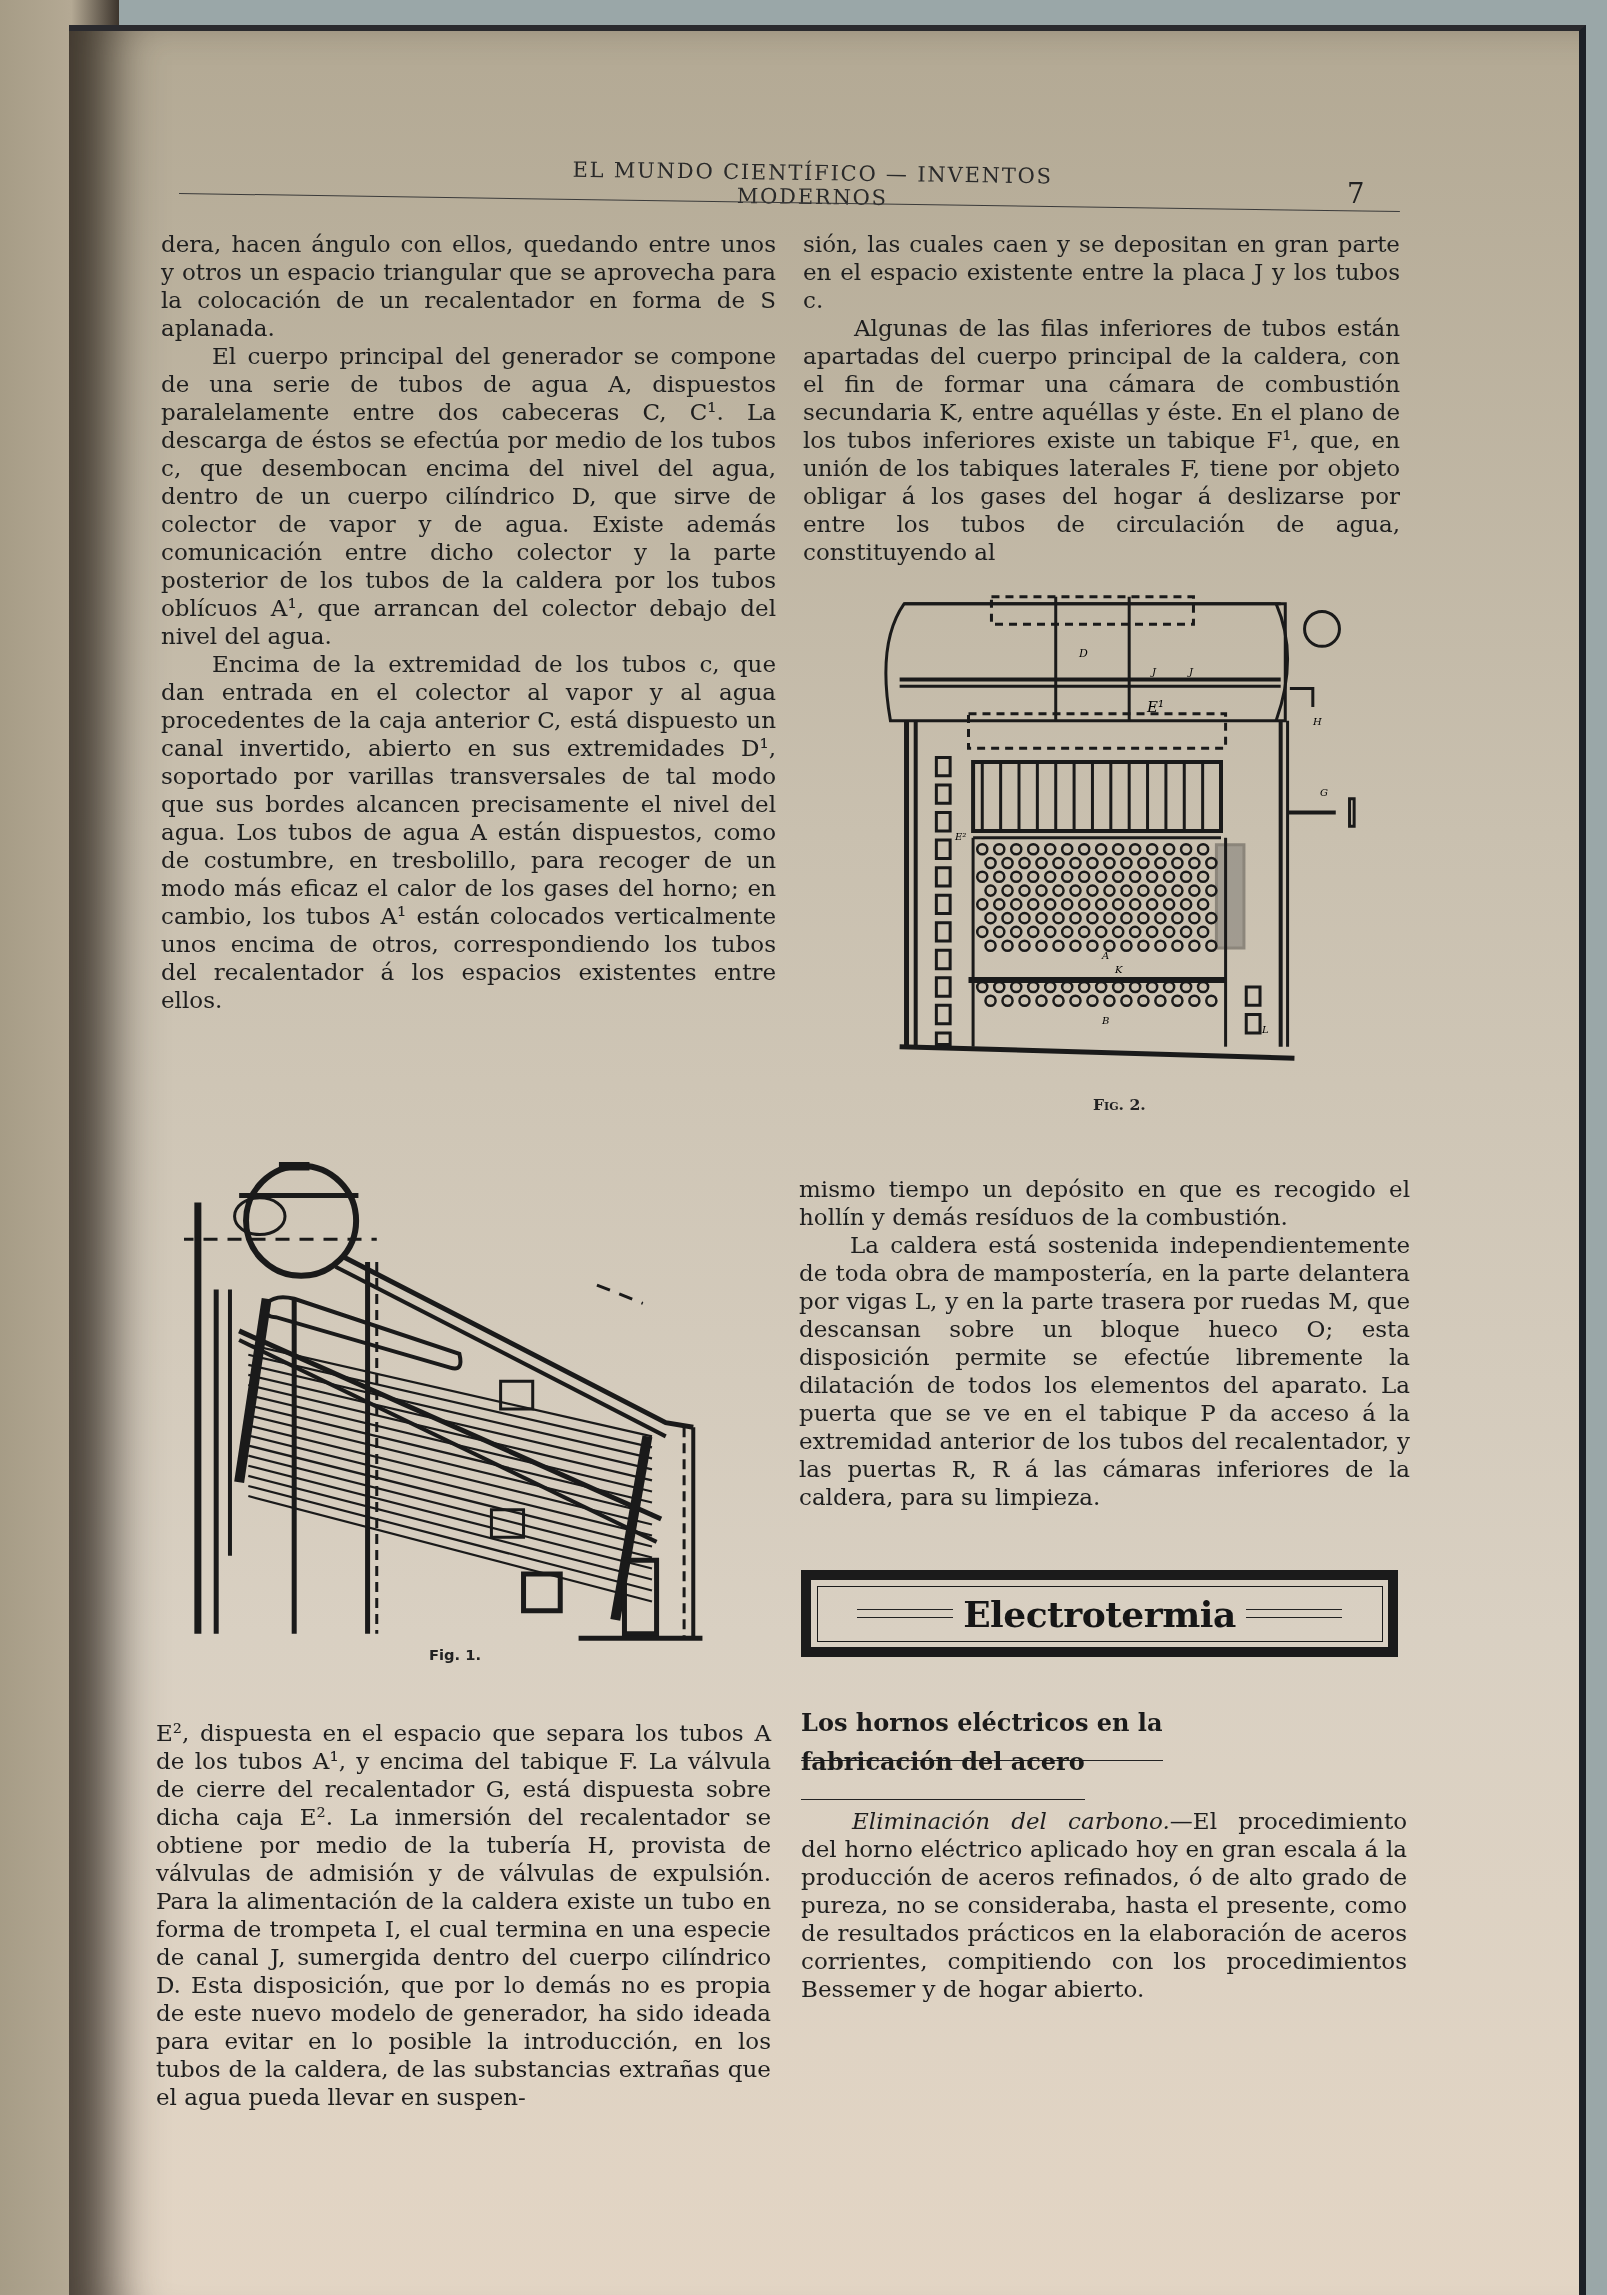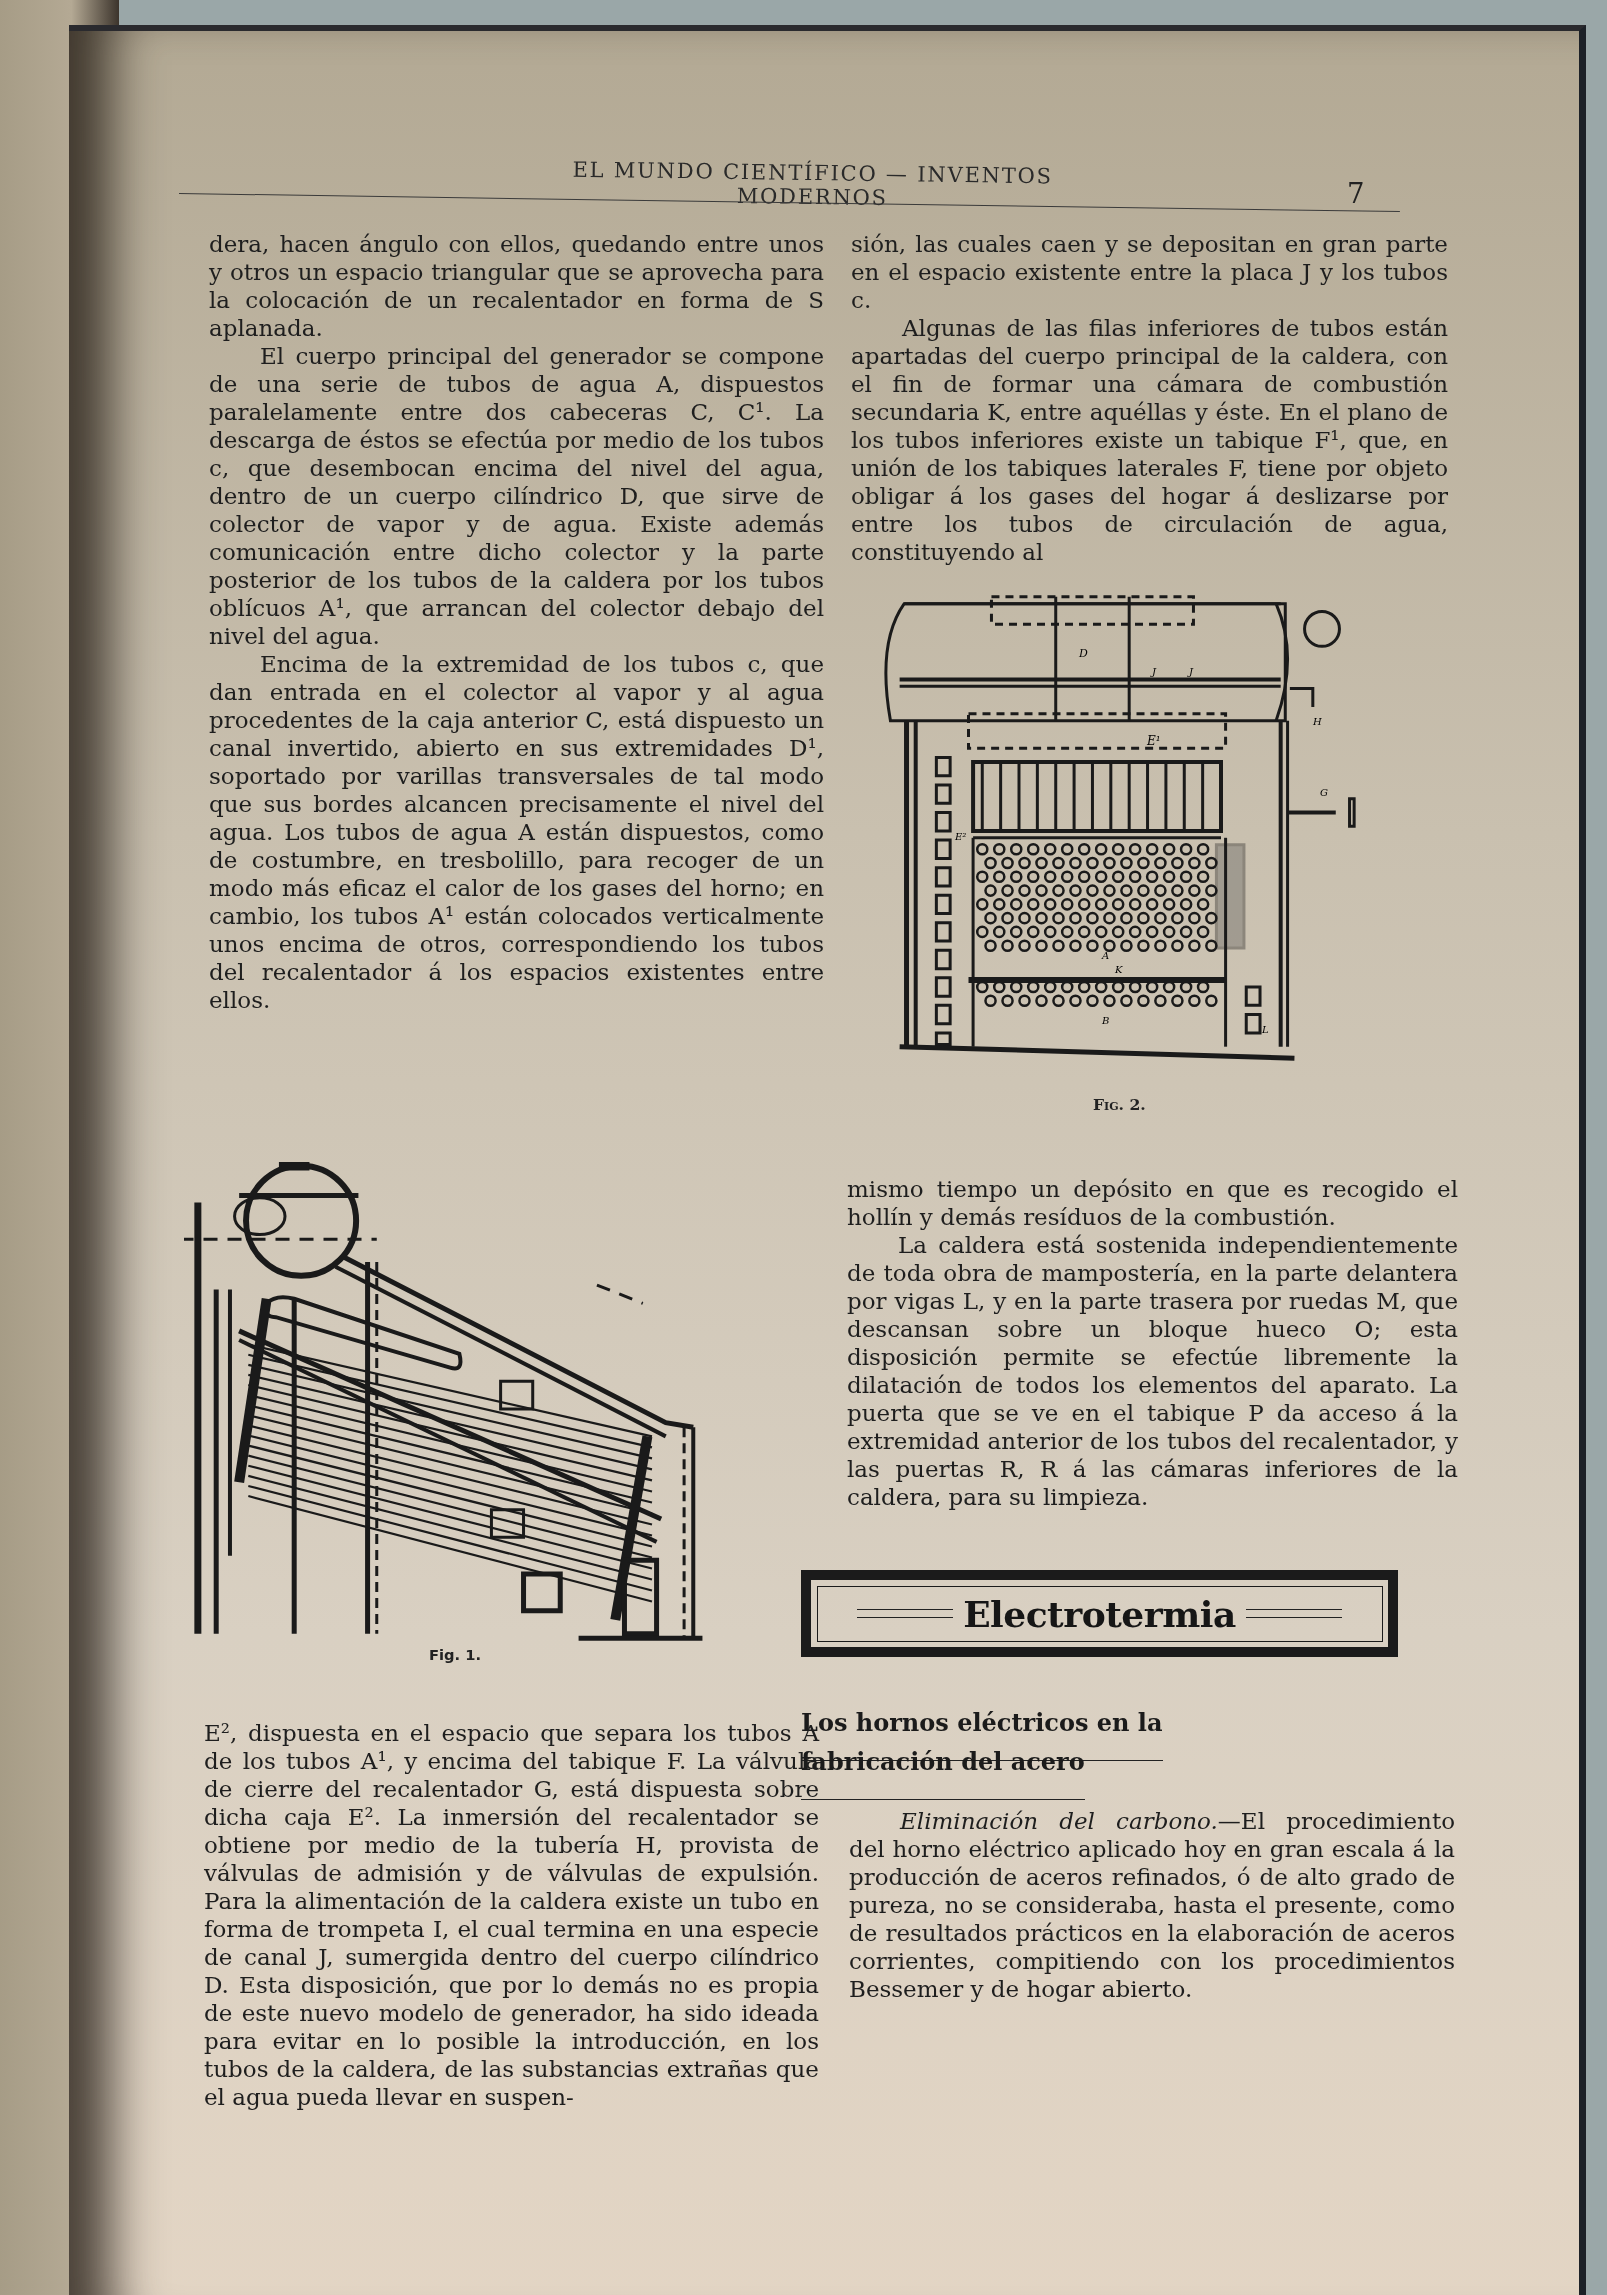--- a/index.html
+++ b/index.html
@@ -27,21 +27,21 @@
     }
     .page-number {
       position:absolute; left:1347px; top:177px; font-size:27.5px; color:#222;
     }
     .head-rule {
       position:absolute; left:179px; top:193px; width:1221px; height:0;
       border-top:1.8px solid #3a3a3a; transform:rotate(0.85deg); transform-origin:left;
     }
     .col {
       position:absolute; color:#1e1e1e; font-size:23px; line-height:28px;
-      text-align:justify; hyphens:none;margin-left:48px;
+      text-align:justify; hyphens:none;
     }
     .col p { margin:0; }
     .col p.indent { text-indent:51px; }
     .col-a { left:161px; top:230px; width:615px; }
     .col-b { left:803px; top:230px; width:597px; }
     .col-c { left:799px; top:1175px; width:611px; }
     .col-d { left:156px; top:1719px; width:615px; }
     .col-e { left:801px; top:1807px; width:606px; }
 
     .figure { position:absolute; }
@@ -293,21 +293,21 @@
         <rect x="815" y="940" width="30" height="40"></rect>
     </g>
     <line x1="60" y1="1010" x2="920" y2="1035" stroke-width="5"></line>
     <line x1="905" y1="500" x2="1010" y2="500" stroke-width="4"></line>
     <rect x="1040" y="470" width="10" height="60"></rect>
     <path d="M910 230 L960 230 L960 270"></path>
   </svg>
   <span style="position:absolute;left:207px;top:64px;font-style:italic;font-size:11px;">D</span>
   <span style="position:absolute;left:280px;top:83px;font-style:italic;font-size:10px;">J</span>
   <span style="position:absolute;left:317px;top:83px;font-style:italic;font-size:10px;">J</span>
-  <span style="position:absolute;left:275px;top:115px;font-style:italic;font-size:12px;margin-top:36px;">E¹</span>
+  <span style="position:absolute;left:275px;top:115px;font-style:italic;font-size:15px;">E¹</span>
   <span style="position:absolute;left:441px;top:133px;font-style:italic;font-size:10px;">H</span>
   <span style="position:absolute;left:448px;top:204px;font-style:italic;font-size:10px;">G</span>
   <span style="position:absolute;left:83px;top:248px;font-style:italic;font-size:10px;">E²</span>
   <span style="position:absolute;left:230px;top:367px;font-style:italic;font-size:10px;">A</span>
   <span style="position:absolute;left:243px;top:381px;font-style:italic;font-size:10px;">K</span>
   <span style="position:absolute;left:230px;top:432px;font-style:italic;font-size:10px;">B</span>
   <span style="position:absolute;left:390px;top:441px;font-style:italic;font-size:10px;">L</span>
 </div>
 <div class="caption cap2">Fig. 2.</div>
 

